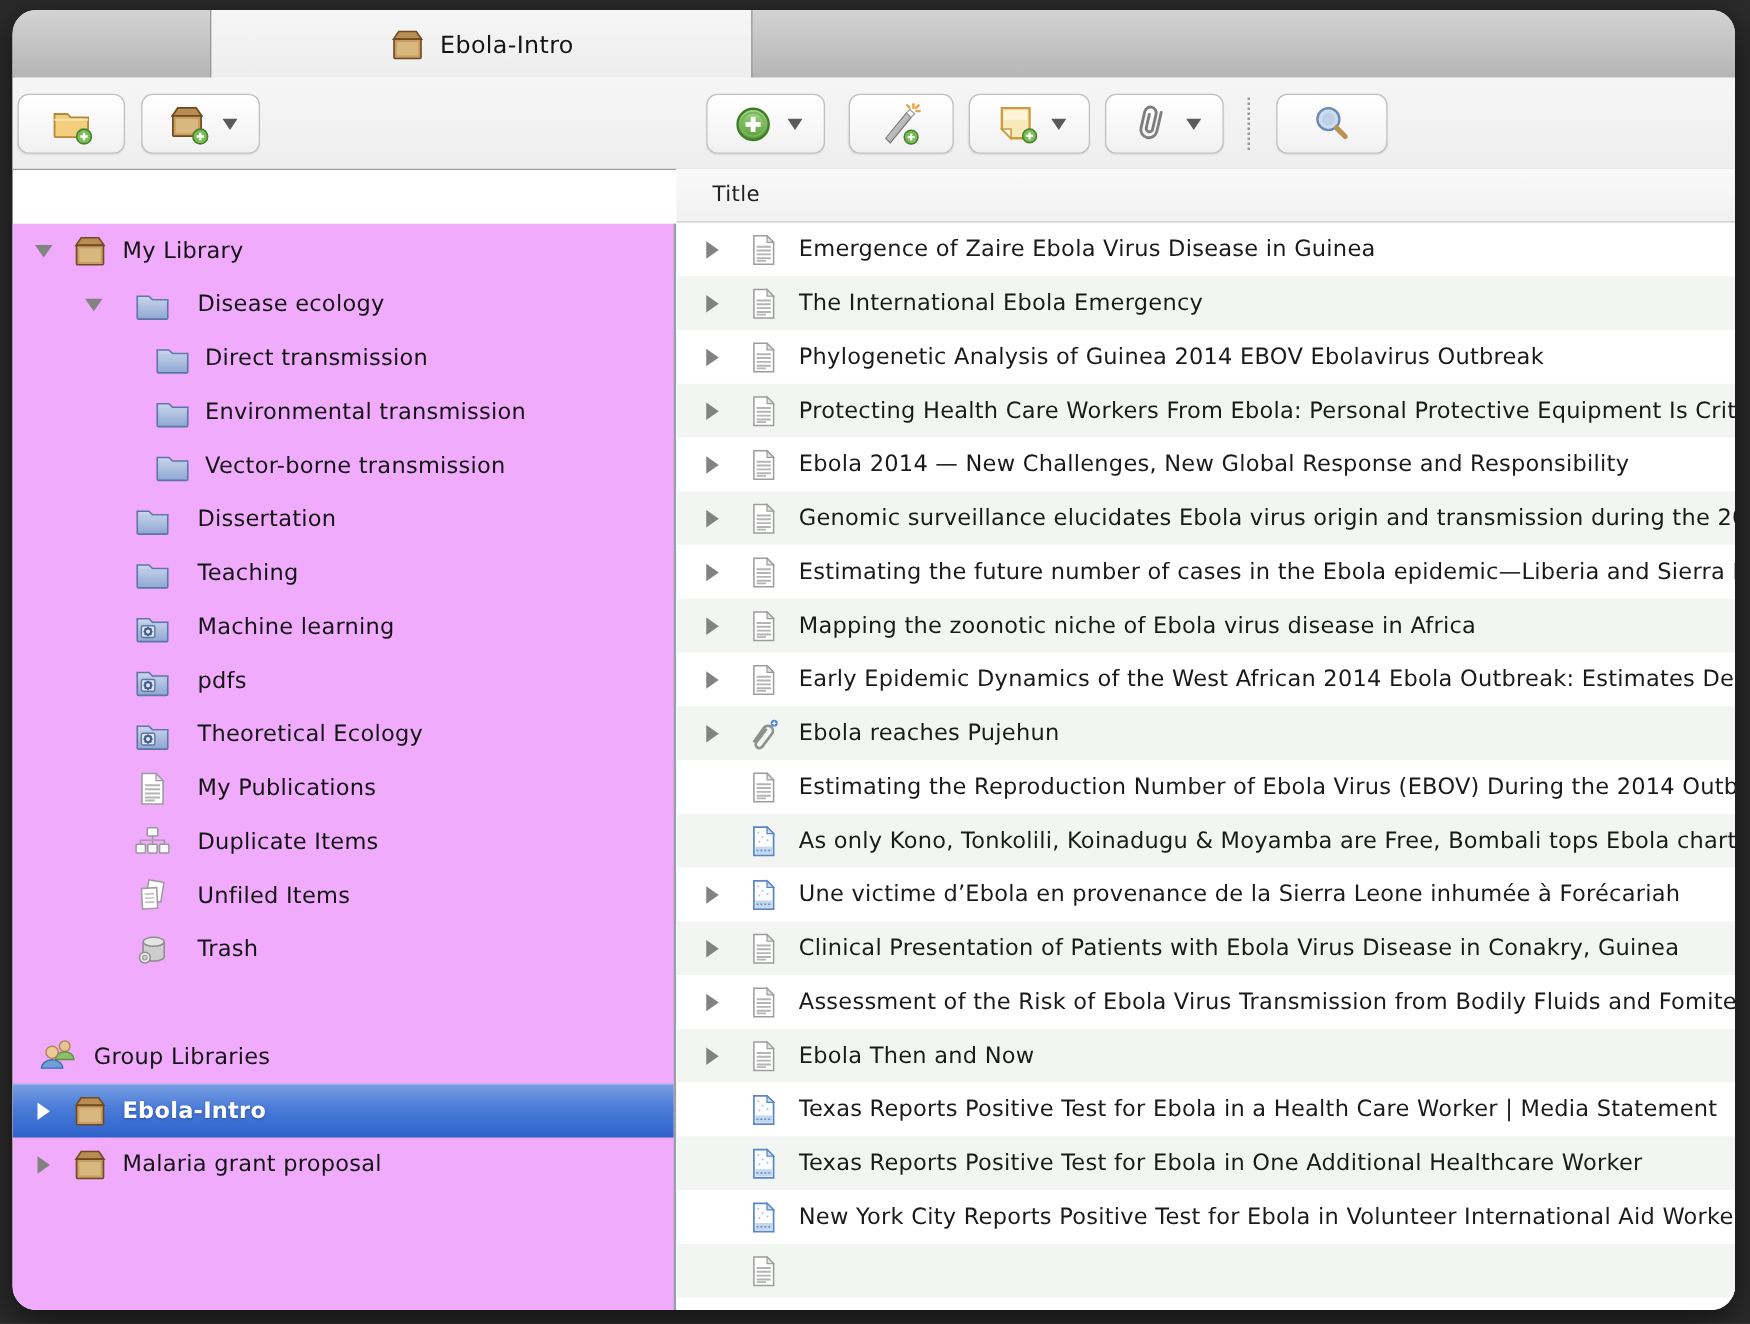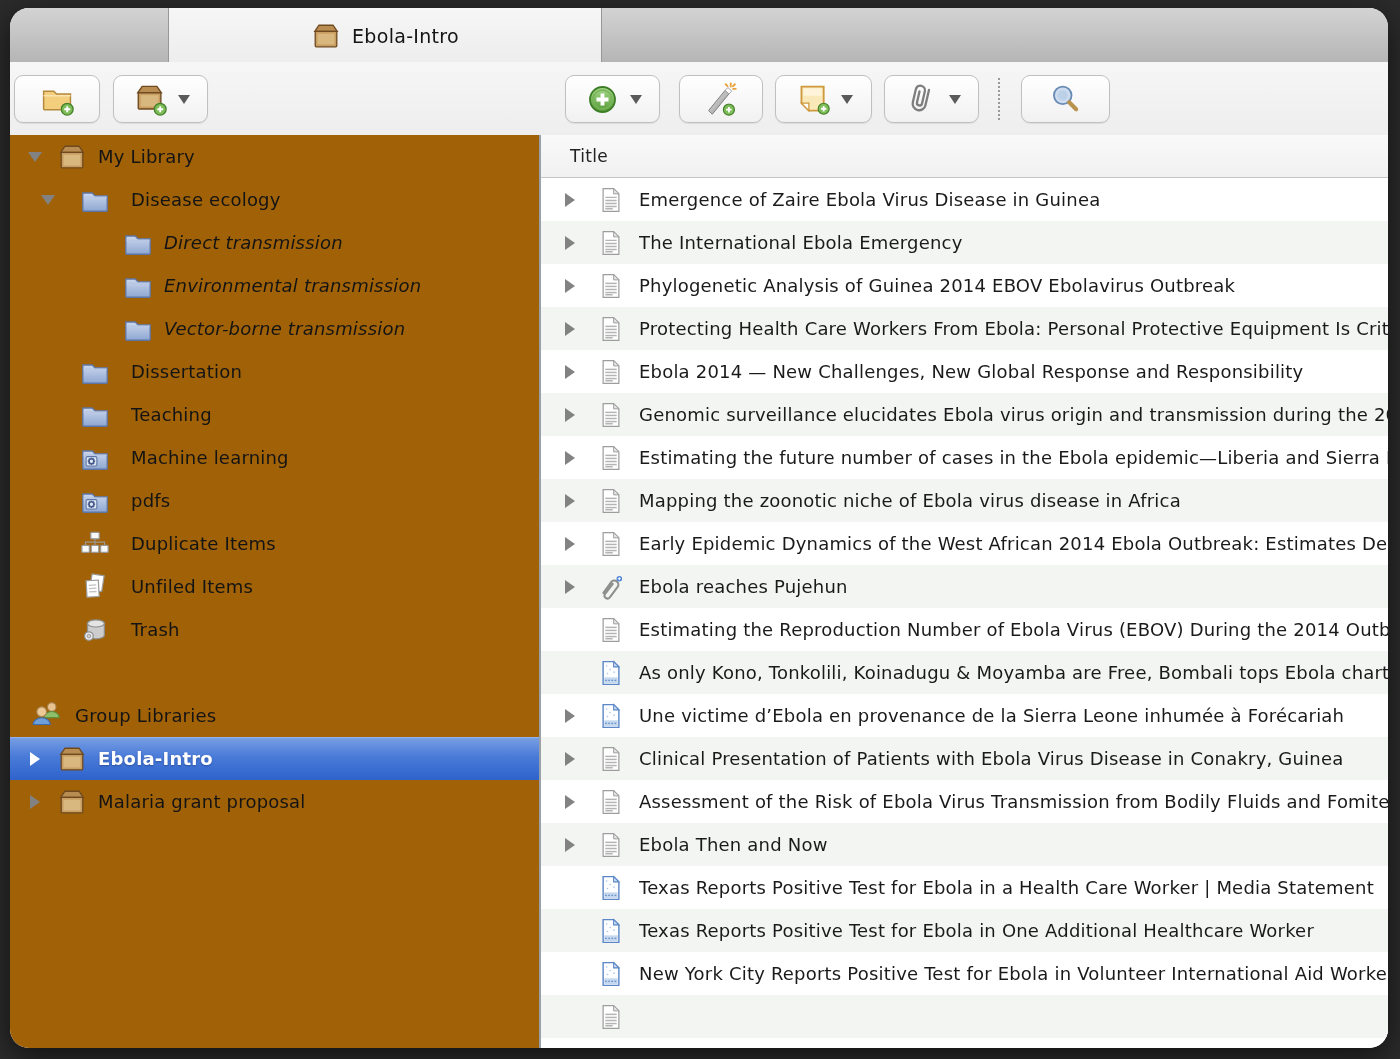--- a/index.html
+++ b/index.html
@@ -30,27 +30,27 @@
   [data-name="add-by-identifier-button"]{left:669px;width:84px;}
   [data-name="new-note-button"]{left:765px;width:97px;}
   [data-name="add-attachment-button"]{left:874px;width:95px;}
   [data-name="advanced-search-button"]{left:1011px;width:89px;}
   .dd-arrow{width:0;height:0;border-top:9px solid #5a5a5a;
     border-left:6px solid transparent;border-right:6px solid transparent;}
   .tb-sep{position:absolute;left:988px;top:16px;height:42px;width:0;
     border-left:2px dotted #9a9a9a;}
   
   .content{position:absolute;left:0;top:127px;right:0;bottom:0;display:flex;}
-  .sidebar{width:529px;flex:none;background:#a16207;border-right:2px solid #99a0a8;
-    overflow:hidden;}
+  .sidebar{width:529px;flex:none;background:#f0abfc;border-right:2px solid #99a0a8;
+    overflow:hidden;margin-top:44px;}
   .srow{height:43px;display:flex;align-items:center;}
   .srow.depth0{padding-left:20px;}
   .srow.depth1{padding-left:14px;}
-  .srow.depth2{padding-left:27px;gap:10px;}
-  .srow.depth3{padding-left:80px;font-style:italic;}
+  .srow.depth2{padding-left:54px;gap:10px;}
+  .srow.depth3{padding-left:80px;}
   .srow-spacer{height:43px;}
   .expander{width:22px;margin-right:11px;flex:none;display:flex;
     align-items:center;justify-content:center;}
   .sicon{flex:none;margin-right:11px;}
   .slabel{font-size:18px;color:#141414;letter-spacing:.2px;white-space:nowrap;}
   .srow.selected{background:linear-gradient(180deg,#7aa0e4 0%,#4a7bd8 45%,#2f63cc 100%);
     box-shadow:inset 0 1px 0 #93b2ea;}
   .srow.selected .slabel{color:#fff;font-weight:bold;text-shadow:0 1px 2px rgba(10,30,90,.4);}
   
   .listpane{flex:1;background:#fff;display:flex;flex-direction:column;overflow:hidden;}
@@ -348,20 +348,34 @@
           </svg>
           <span class="slabel" data-name="sidebar-item-label">Machine learning</span>
         </div>
         <div class="srow depth2" data-name="sidebar-item-pdfs">
           <span class="expander" data-name="expander-spacer"></span>
           <svg width="30" height="30" class="sicon" data-name="smart-folder-icon">
             <use href="#sym-smart-folder"></use>
           </svg>
           <span class="slabel" data-name="sidebar-item-label">pdfs</span>
         </div>
+        <div class="srow depth2" data-name="sidebar-item-theoretical-ecology">
+          <span class="expander" data-name="expander-spacer"></span>
+          <svg width="30" height="30" class="sicon" data-name="smart-folder-icon">
+            <use href="#sym-smart-folder"></use>
+          </svg>
+          <span class="slabel" data-name="sidebar-item-label">Theoretical Ecology</span>
+        </div>
+        <div class="srow depth2" data-name="sidebar-item-my-publications">
+          <span class="expander" data-name="expander-spacer"></span>
+          <svg width="30" height="30" class="sicon" data-name="document-icon">
+            <use href="#sym-document"></use>
+          </svg>
+          <span class="slabel" data-name="sidebar-item-label">My Publications</span>
+        </div>
         <div class="srow depth2" data-name="sidebar-item-duplicate-items">
           <span class="expander" data-name="expander-spacer"></span>
           <svg width="30" height="30" class="sicon" data-name="duplicates-icon">
             <use href="#sym-duplicates"></use>
           </svg>
           <span class="slabel" data-name="sidebar-item-label">Duplicate Items</span>
         </div>
         <div class="srow depth2" data-name="sidebar-item-unfiled-items">
           <span class="expander" data-name="expander-spacer"></span>
           <svg width="30" height="30" class="sicon" data-name="unfiled-icon">

